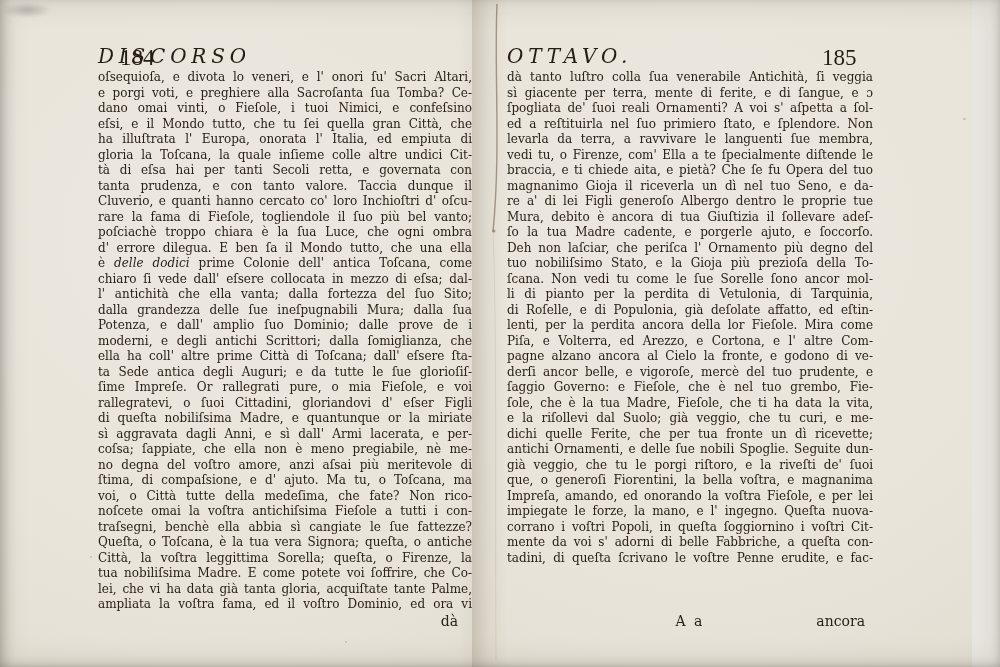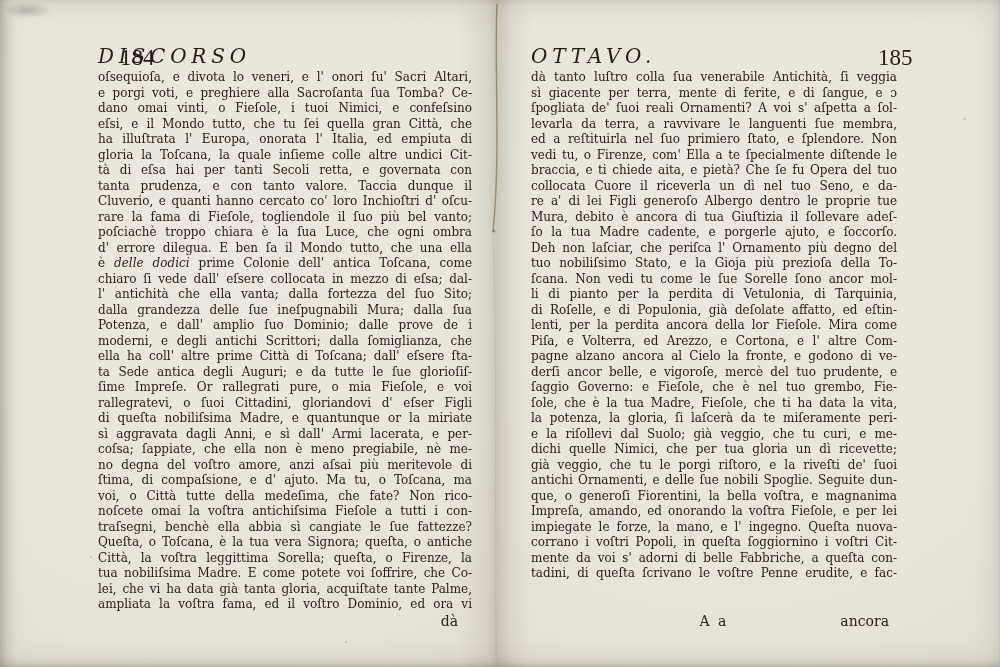--- a/index.html
+++ b/index.html
@@ -8,21 +8,21 @@
     background:var(--bg,#e9e7e1);
     font-family:"DejaVu Serif", serif;
     color:var(--ink,#2a2118);
   }
   .spread{position:absolute;inset:0;}
   .page{
     position:absolute;top:0;height:667px;width:500px;
     background:radial-gradient(ellipse 130% 95% at 45% 35%, #ece8df 0%, var(--paper,#e8e4da) 55%, #dfdacc 100%);
   }
   .page.left{left:0;}
-  .page.right{left:496px;}
+  .page.right{left:472px;}
   
   .page.left::after{
     content:'';position:absolute;right:0;top:0;bottom:0;width:42px;pointer-events:none;
     background:linear-gradient(to right, rgba(110,95,70,0) 0%, rgba(110,95,70,0.10) 65%, rgba(85,70,50,0.22) 100%);
   }
   .page.right::before{
     content:'';position:absolute;left:0;top:0;bottom:0;width:36px;pointer-events:none;
     background:linear-gradient(to left, rgba(110,95,70,0) 0%, rgba(110,95,70,0.08) 55%, rgba(85,70,50,0.20) 100%);
   }
   
@@ -35,21 +35,21 @@
   }
   .header{position:absolute;top:44px;left:0;right:0;height:28px;}
   .running-title{
     position:absolute;font-style:italic;
     font-size:20px;letter-spacing:0.24em;color:#241d14;white-space:nowrap;
   }
   .pageno{position:absolute;font-size:23px;color:#241d14;font-family:Liberation Serif, serif;}
   .left .running-title{left:98px;width:374px;}
   .left .pageno{left:120px;top:1px;}
   .right .running-title{left:35px;width:366px;}
-  .right .pageno{left:350px;top:1px;margin-left:32px;}
+  .right .pageno{left:350px;top:1px;}
   .textblock{position:absolute;top:70px;}
   .left .textblock{left:98px;width:374px;}
   .right .textblock{left:35px;width:366px;}
   .line{
     height:15.5px;line-height:15.5px;font-size:12px;
     text-align:justify;text-align-last:justify;overflow:hidden;white-space:normal;
     color:var(--ink,#2a2118);
   }
   .line i{font-style:italic;}
   .footline{position:absolute;top:613px;font-size:14px;color:var(--ink,#2a2118);}
@@ -117,44 +117,43 @@
 
   <div class="page right">
     <div class="header">
       <div class="running-title">OTTAVO.</div>
       <span class="pageno">185</span>
     </div>
     <div class="textblock">
         <div class="line">dà tanto luſtro colla ſua venerabile Antichità, ſi veggia</div>
         <div class="line">sì giacente per terra, mente di ferite, e di ſangue, e ɔ</div>
         <div class="line">ſpogliata de' ſuoi reali Ornamenti? A voi s' aſpetta a ſol-</div>
+        <div class="line">ed a reſtituirla nel ſuo primiero ſtato, e ſplendore. Non</div>
         <div class="line">levarla da terra, a ravvivare le languenti ſue membra,</div>
-        <div class="line">ed a reſtituirla nel ſuo primiero ſtato, e ſplendore. Non</div>
         <div class="line">vedi tu, o Firenze, com' Ella a te ſpecialmente diſtende le</div>
         <div class="line">braccia, e ti chiede aita, e pietà? Che ſe fu Opera del tuo</div>
-        <div class="line">collocata Cuore il riceverla un dì nel tuo Seno, e da-</div>
+        <div class="line">magnanimo Gioja il riceverla un dì nel tuo Seno, e da-</div>
         <div class="line">re a' di lei Figli generoſo Albergo dentro le proprie tue</div>
         <div class="line">Mura, debito è ancora di tua Giuſtizia il ſollevare adeſ-</div>
         <div class="line">ſo la tua Madre cadente, e porgerle ajuto, e ſoccorſo.</div>
         <div class="line">Deh non laſciar, che periſca l' Ornamento più degno del</div>
         <div class="line">tuo nobiliſsimo Stato, e la Gioja più prezioſa della To-</div>
         <div class="line">ſcana. Non vedi tu come le ſue Sorelle ſono ancor mol-</div>
         <div class="line">li di pianto per la perdita di Vetulonia, di Tarquinia,</div>
         <div class="line">di Roſelle, e di Populonia, già deſolate affatto, ed eſtin-</div>
         <div class="line">lenti, per la perdita ancora della lor Fieſole. Mira come</div>
         <div class="line">Piſa, e Volterra, ed Arezzo, e Cortona, e l' altre Com-</div>
         <div class="line">pagne alzano ancora al Cielo la fronte, e godono di ve-</div>
         <div class="line">derſi ancor belle, e vigoroſe, mercè del tuo prudente, e</div>
         <div class="line">ſaggio Governo: e Fieſole, che è nel tuo grembo, Fie-</div>
         <div class="line">ſole, che è la tua Madre, Fieſole, che ti ha data la vita,</div>
-        <div class="line">la potenza, la gloria, ſi laſcerà da te miſeramente peri-</div>
         <div class="line">e la riſollevi dal Suolo; già veggio, che tu curi, e me-</div>
-        <div class="line">dichi quelle Nimici, che per tua gloria un dì ricevette;</div>
+        <div class="line">dichi quelle Ferite, che per tua fronte un dì ricevette;</div>
+        <div class="line">antichi Ornamenti, e delle ſue nobili Spoglie. Seguite dun-</div>
         <div class="line">già veggio, che tu le porgi riſtoro, e la riveſti de' ſuoi</div>
-        <div class="line">antichi Ornamenti, e delle ſue nobili Spoglie. Seguite dun-</div>
         <div class="line">que, o generoſi Fiorentini, la bella voſtra, e magnanima</div>
         <div class="line">Impreſa, amando, ed onorando la voſtra Fieſole, e per lei</div>
         <div class="line">impiegate le forze, la mano, e l' ingegno. Queſta nuova-</div>
         <div class="line">corrano i voſtri Popoli, in queſta ſoggiornino i voſtri Cit-</div>
         <div class="line">mente da voi s' adorni di belle Fabbriche, a queſta con-</div>
         <div class="line">tadini, di queſta ſcrivano le voſtre Penne erudite, e fac-</div>
       </div>
     <div class="footline">
       <span class="signature">A a</span>
       <span class="catchword-r">ancora</span>

